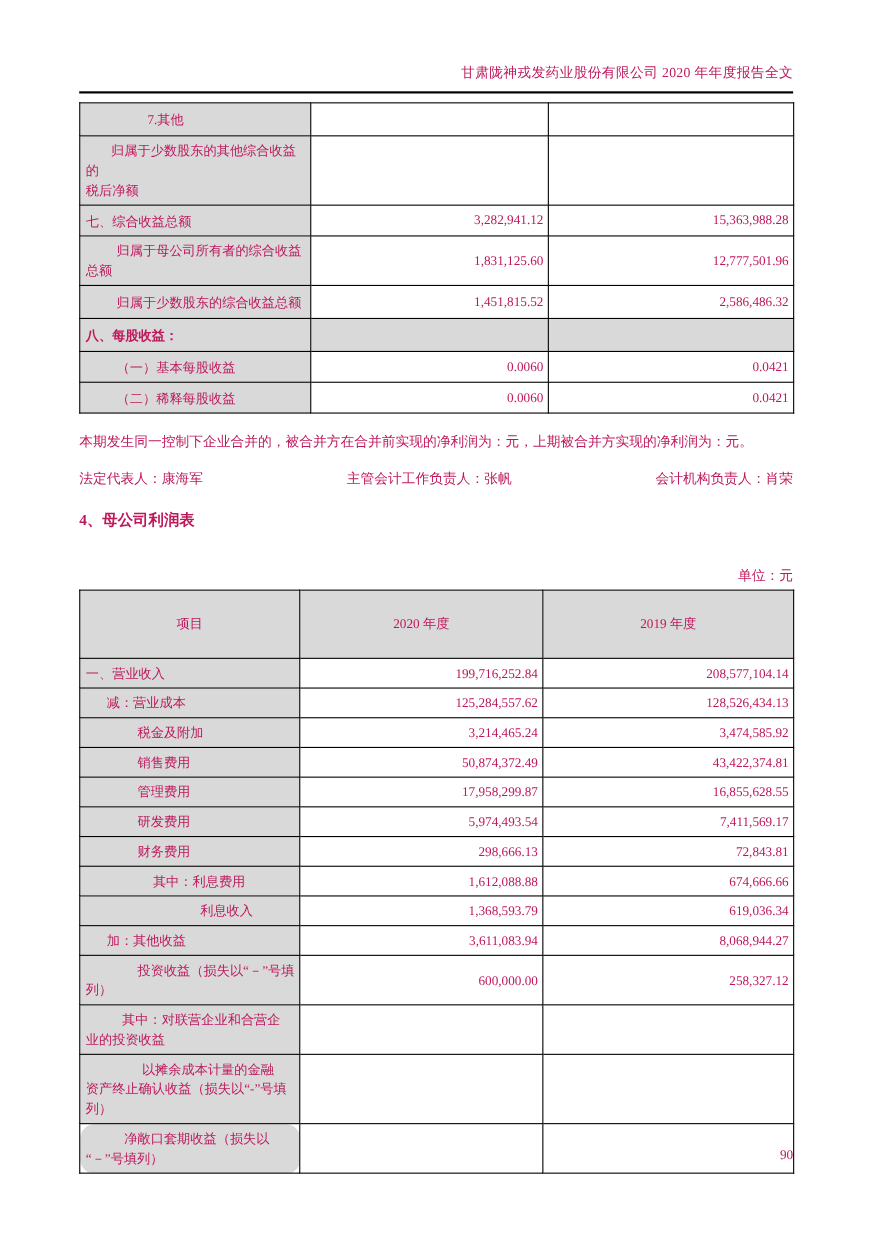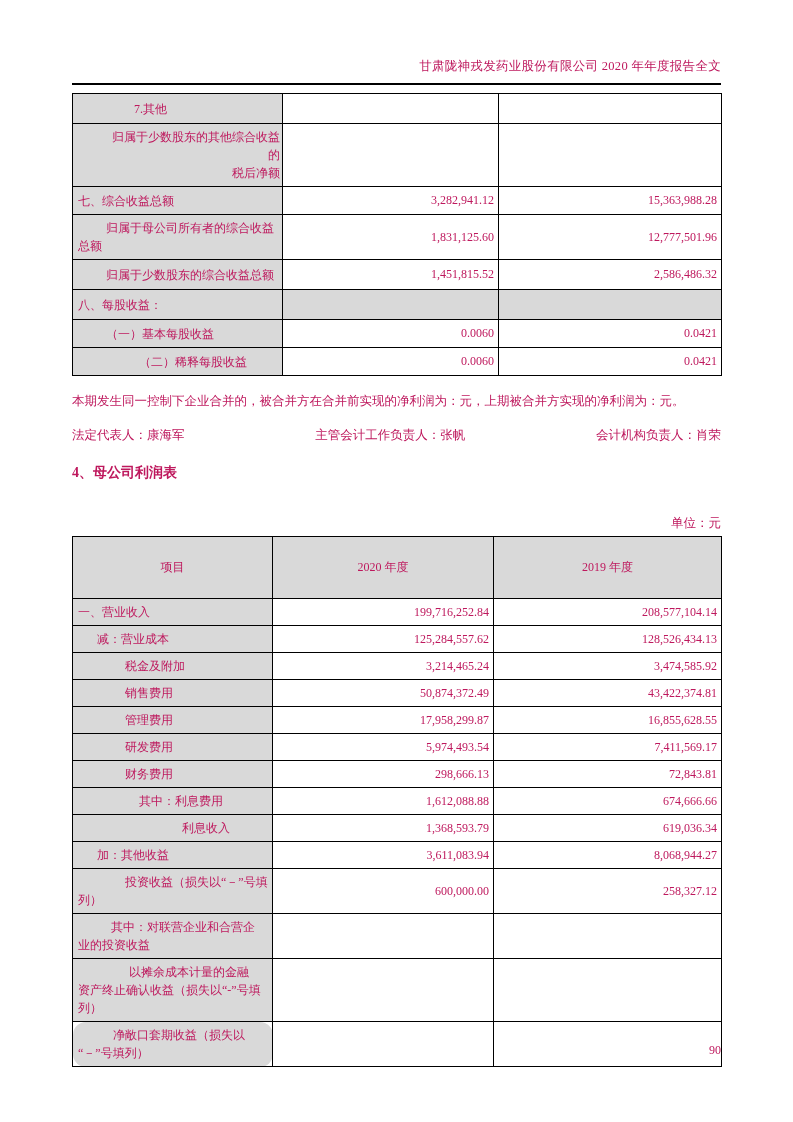--- a/index.html
+++ b/index.html
@@ -44,53 +44,53 @@
           <col class="t1c2">
           <col class="t1c3">
         </colgroup>
       <tbody>
           <tr style="height: 30px; margin-top: 13px;">
             <td class="label" style="text-indent: 56px;">7.其他</td>
             <td class="val"></td>
             <td class="val"></td>
           </tr>
           <tr>
-            <td class="label" style="text-indent: 23px; text-align: right;">归属于少数股东的其他综合收益的
+            <td class="label" style="text-indent: 23px;">归属于少数股东的其他综合收益的
 税后净额</td>
             <td class="val"></td>
             <td class="val"></td>
           </tr>
           <tr>
             <td class="label" style="text-indent: 0px;">七、综合收益总额</td>
             <td class="val">3,282,941.12</td>
             <td class="val">15,363,988.28</td>
           </tr>
           <tr>
             <td class="label" style="text-indent: 28px;">归属于母公司所有者的综合收益
 总额</td>
             <td class="val">1,831,125.60</td>
             <td class="val">12,777,501.96</td>
           </tr>
           <tr style="height: 30px;">
             <td class="label" style="text-indent: 28px;">归属于少数股东的综合收益总额</td>
             <td class="val">1,451,815.52</td>
             <td class="val">2,586,486.32</td>
           </tr>
-          <tr class="shaded" style="height: 30px;">
+          <tr class="shaded" style="height: 30px; font-weight: bold;">
             <td class="label" style="text-indent: 0px;">八、每股收益：</td>
             <td class="val"></td>
             <td class="val"></td>
           </tr>
           <tr>
             <td class="label" style="text-indent: 28px;">（一）基本每股收益</td>
             <td class="val">0.0060</td>
             <td class="val">0.0421</td>
           </tr>
           <tr>
-            <td class="label" style="text-indent: 28px; text-align: center;">（二）稀释每股收益</td>
+            <td class="label" style="text-indent: 28px;">（二）稀释每股收益</td>
             <td class="val">0.0060</td>
             <td class="val">0.0421</td>
           </tr>
         </tbody>
     </table>
 
     <p class="note">本期发生同一控制下企业合并的，被合并方在合并前实现的净利润为：元，上期被合并方实现的净利润为：元。</p>
 
     <div class="signatures">
       <span>法定代表人：康海军</span>

